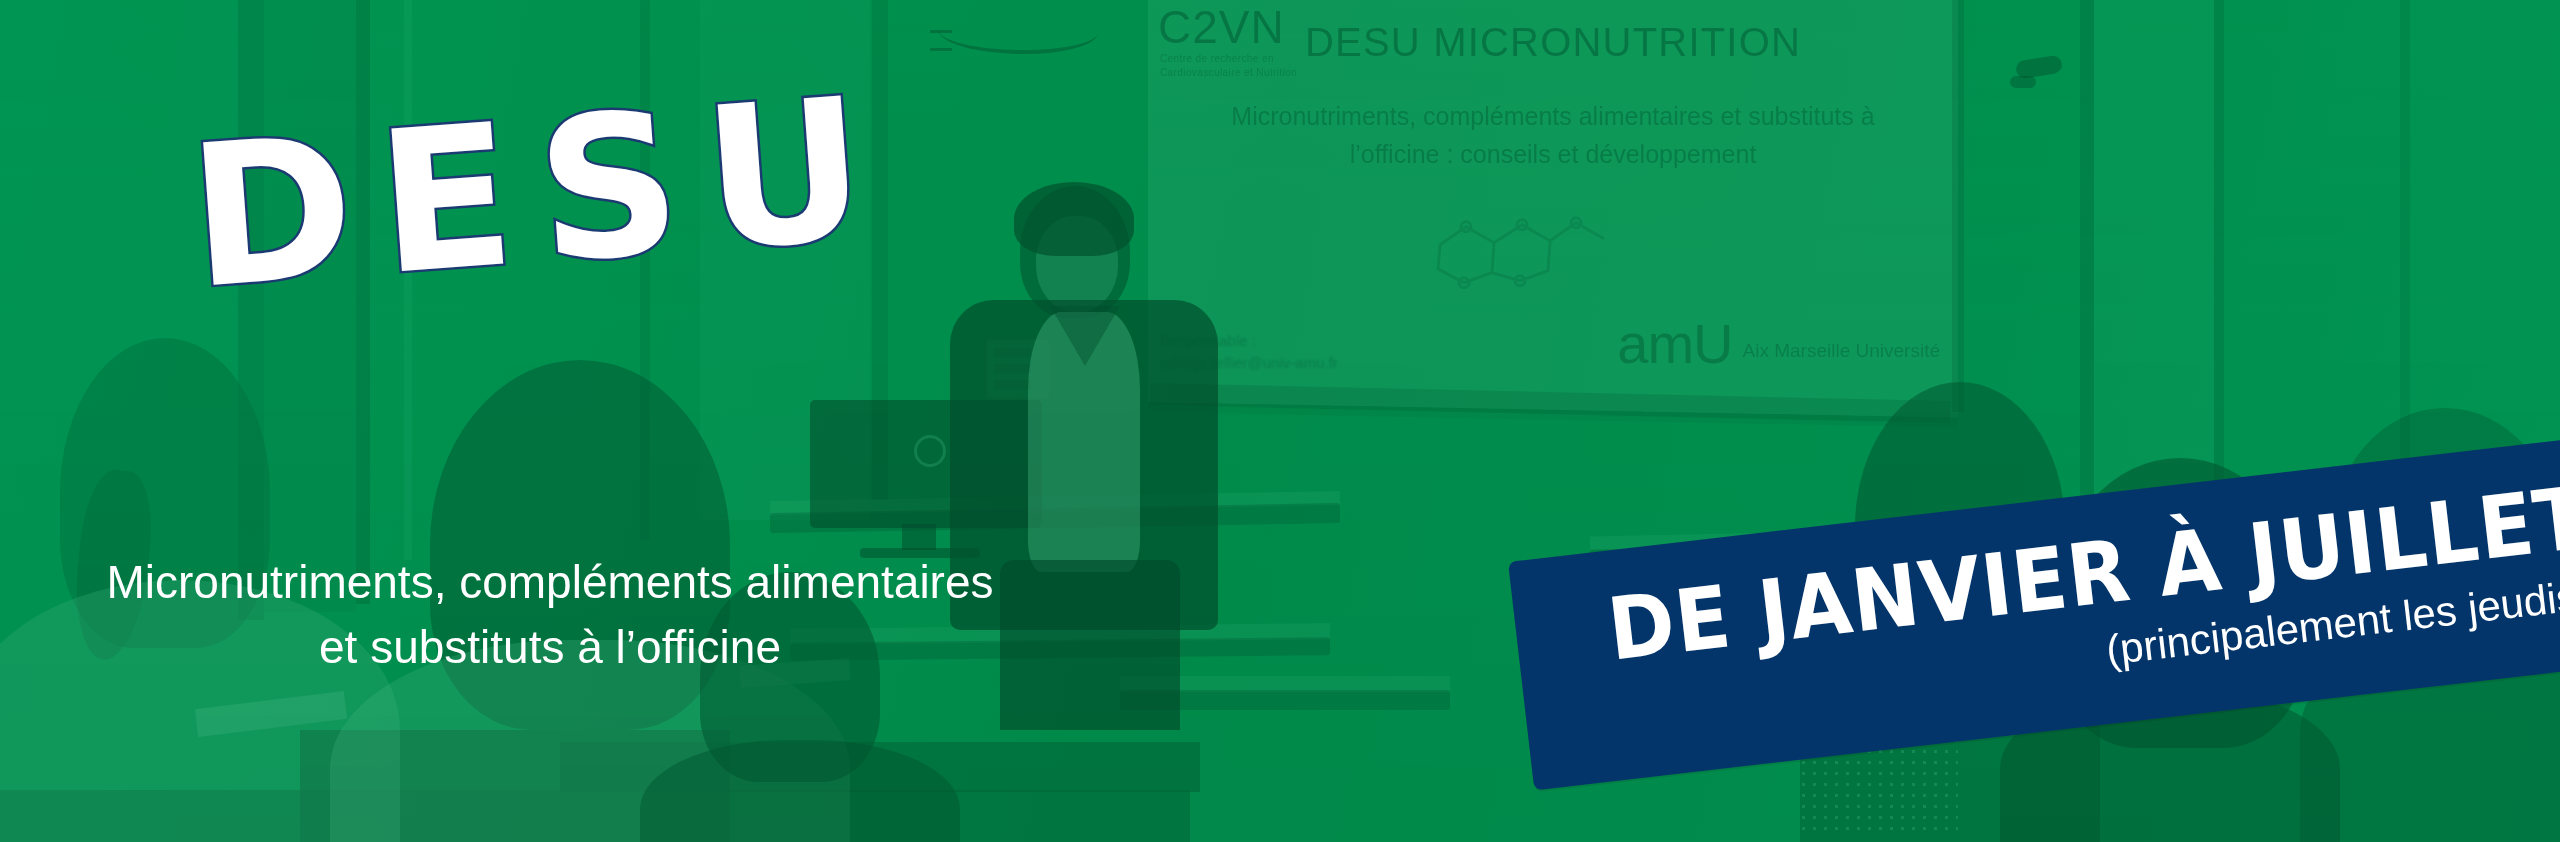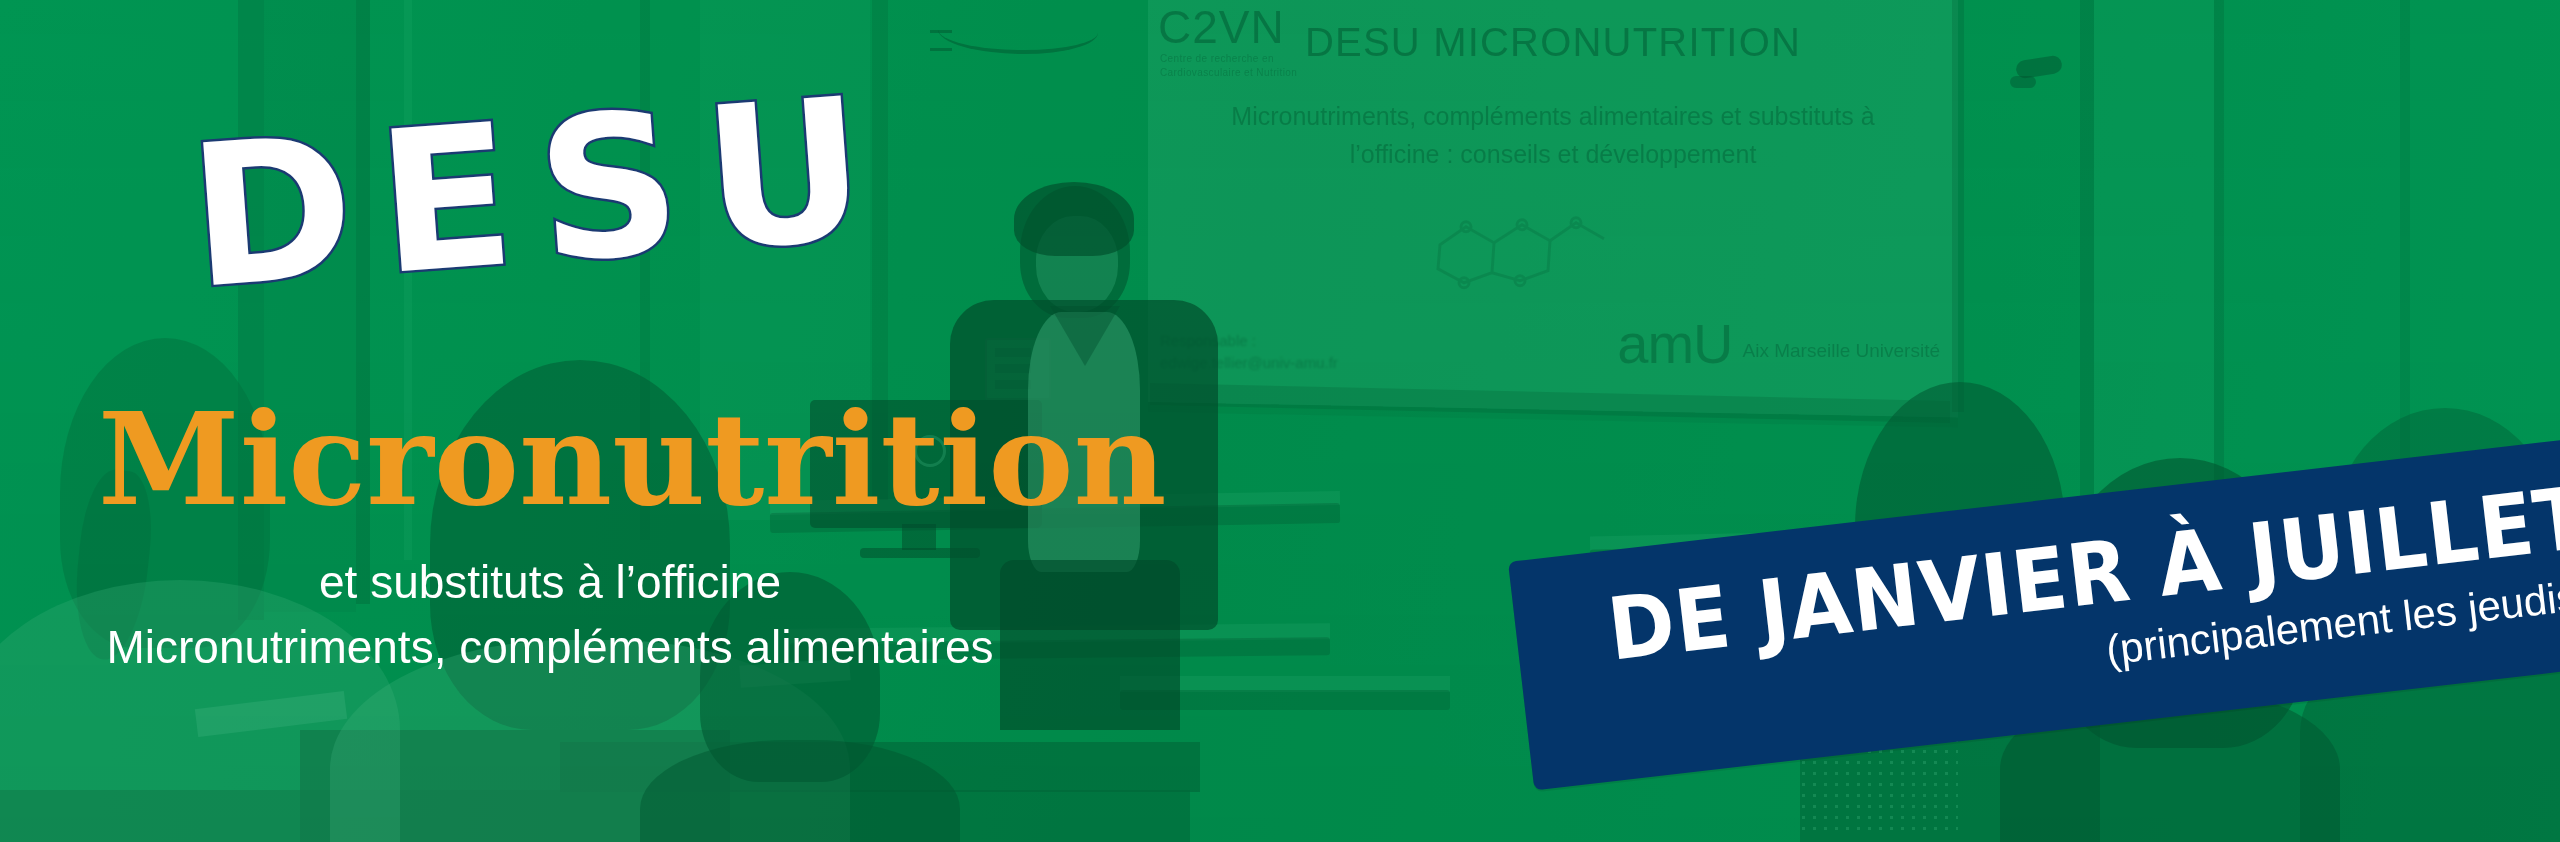--- a/index.html
+++ b/index.html
@@ -594,25 +594,24 @@
     <div class="person body a6-body"></div>
 
     <div class="tint"></div>
     <div class="tint2"></div>
   </div>
 
   <div class="overlay">
 
     <div class="desu">DESU</div>
 
-    <div class="micronutrition">Micronutrition</div>
 
     <div class="subtitle">
+      <span>Micronutriments, compléments alimentaires</span>
       <span>et substituts à l’officine</span>
-      <span>Micronutriments, compléments alimentaires</span>
     </div>
 
     <div class="date-banner">
       <div class="date-main">DE JANVIER À JUILLET</div>
       <div class="date-sub">(principalement les jeudis)</div>
     </div>
 
   </div>
 </div>
 

